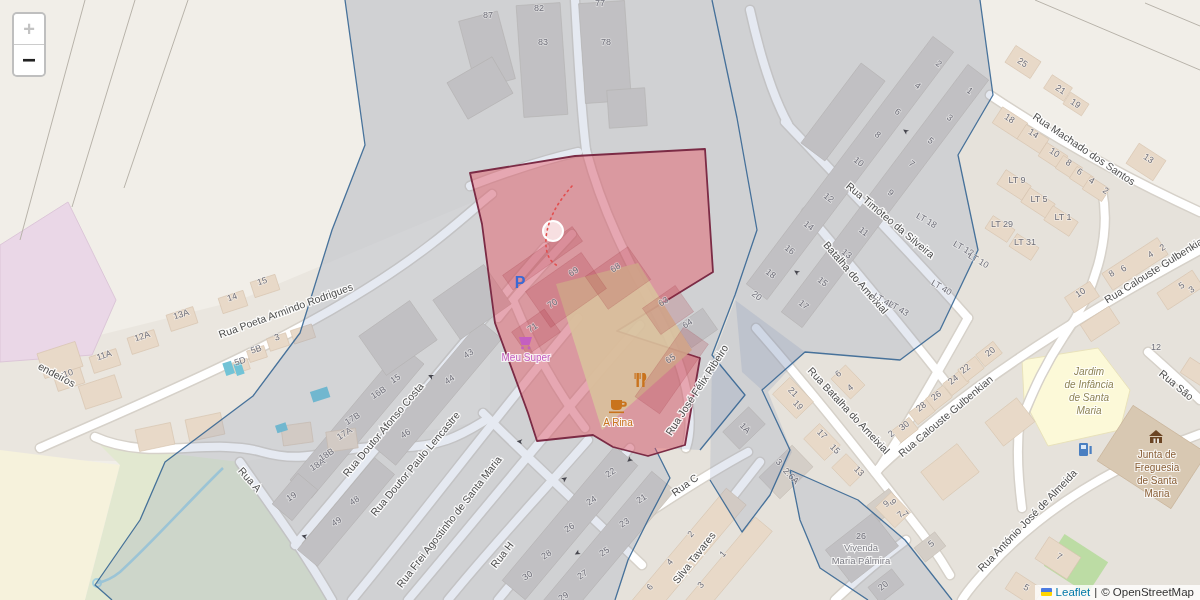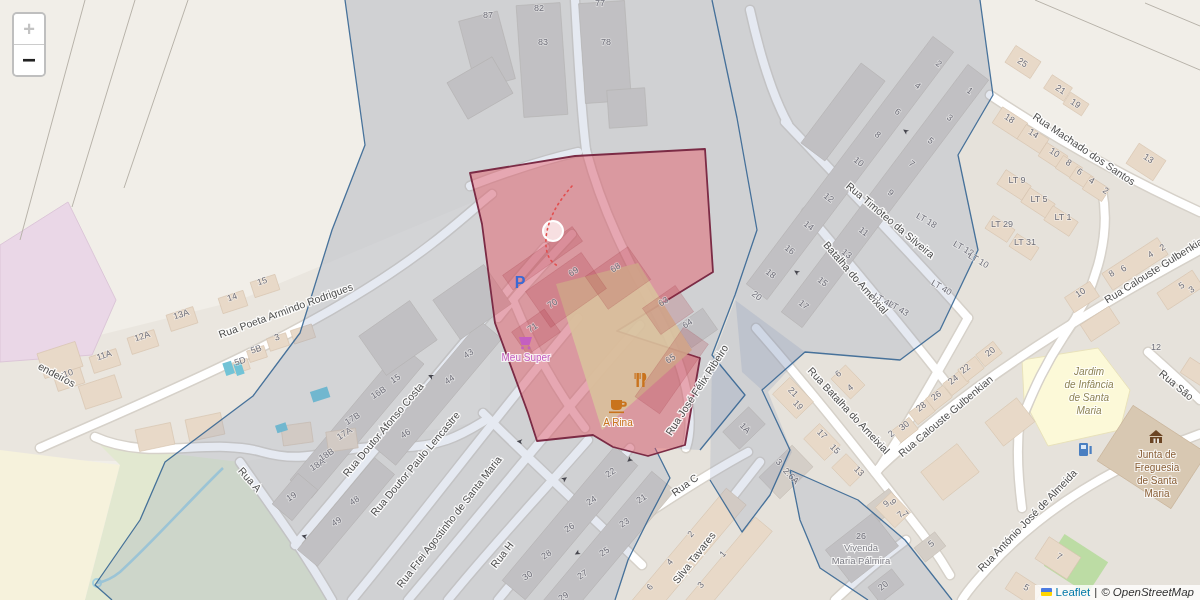--- a/index.html
+++ b/index.html
@@ -11,21 +11,21 @@
   .arrow{font-size:8px;fill:#46464e;text-anchor:middle;}
   
   .zoom-ctl{position:absolute;top:12px;left:12px;width:30px;border:2px solid rgba(0,0,0,.25);border-radius:5px;background:#fff;z-index:10;}
   .zoom-btn{width:30px;height:30px;display:flex;align-items:center;justify-content:center;font-weight:bold;font-size:20px;cursor:pointer;user-select:none;background:#fff;}
   .zoom-btn.in{color:#c3c3c3;border-radius:4px 4px 0 0;}
   .zoom-btn.out{color:#222;border-top:1px solid #ccc;border-radius:0 0 4px 4px;font-size:24px;line-height:20px;}
   
   .attribution{position:absolute;right:0;bottom:0;background:rgba(255,255,255,.78);font-size:11.5px;color:#333;padding:1px 6px 2px 6px;z-index:10;display:flex;align-items:center;gap:4px;}
   .attribution a{text-decoration:none;}
   .leaflet-link{color:#0078a8;}
-  .osm-link{color:#333;font-style:italic;}
+  .osm-link{color:#333;}
   .flag{display:inline-block;width:11px;height:8px;border-radius:1px;overflow:hidden;position:relative;top:0px;}
   .flag .b{display:block;width:100%;height:4px;background:#4C7BE1;}
   .flag .y{display:block;width:100%;height:4px;background:#FFD500;}
 </style>
 </head>
 <body>
 
 <div class="map">
   <svg width="1200" height="600" viewBox="0 0 1200 600">
 

